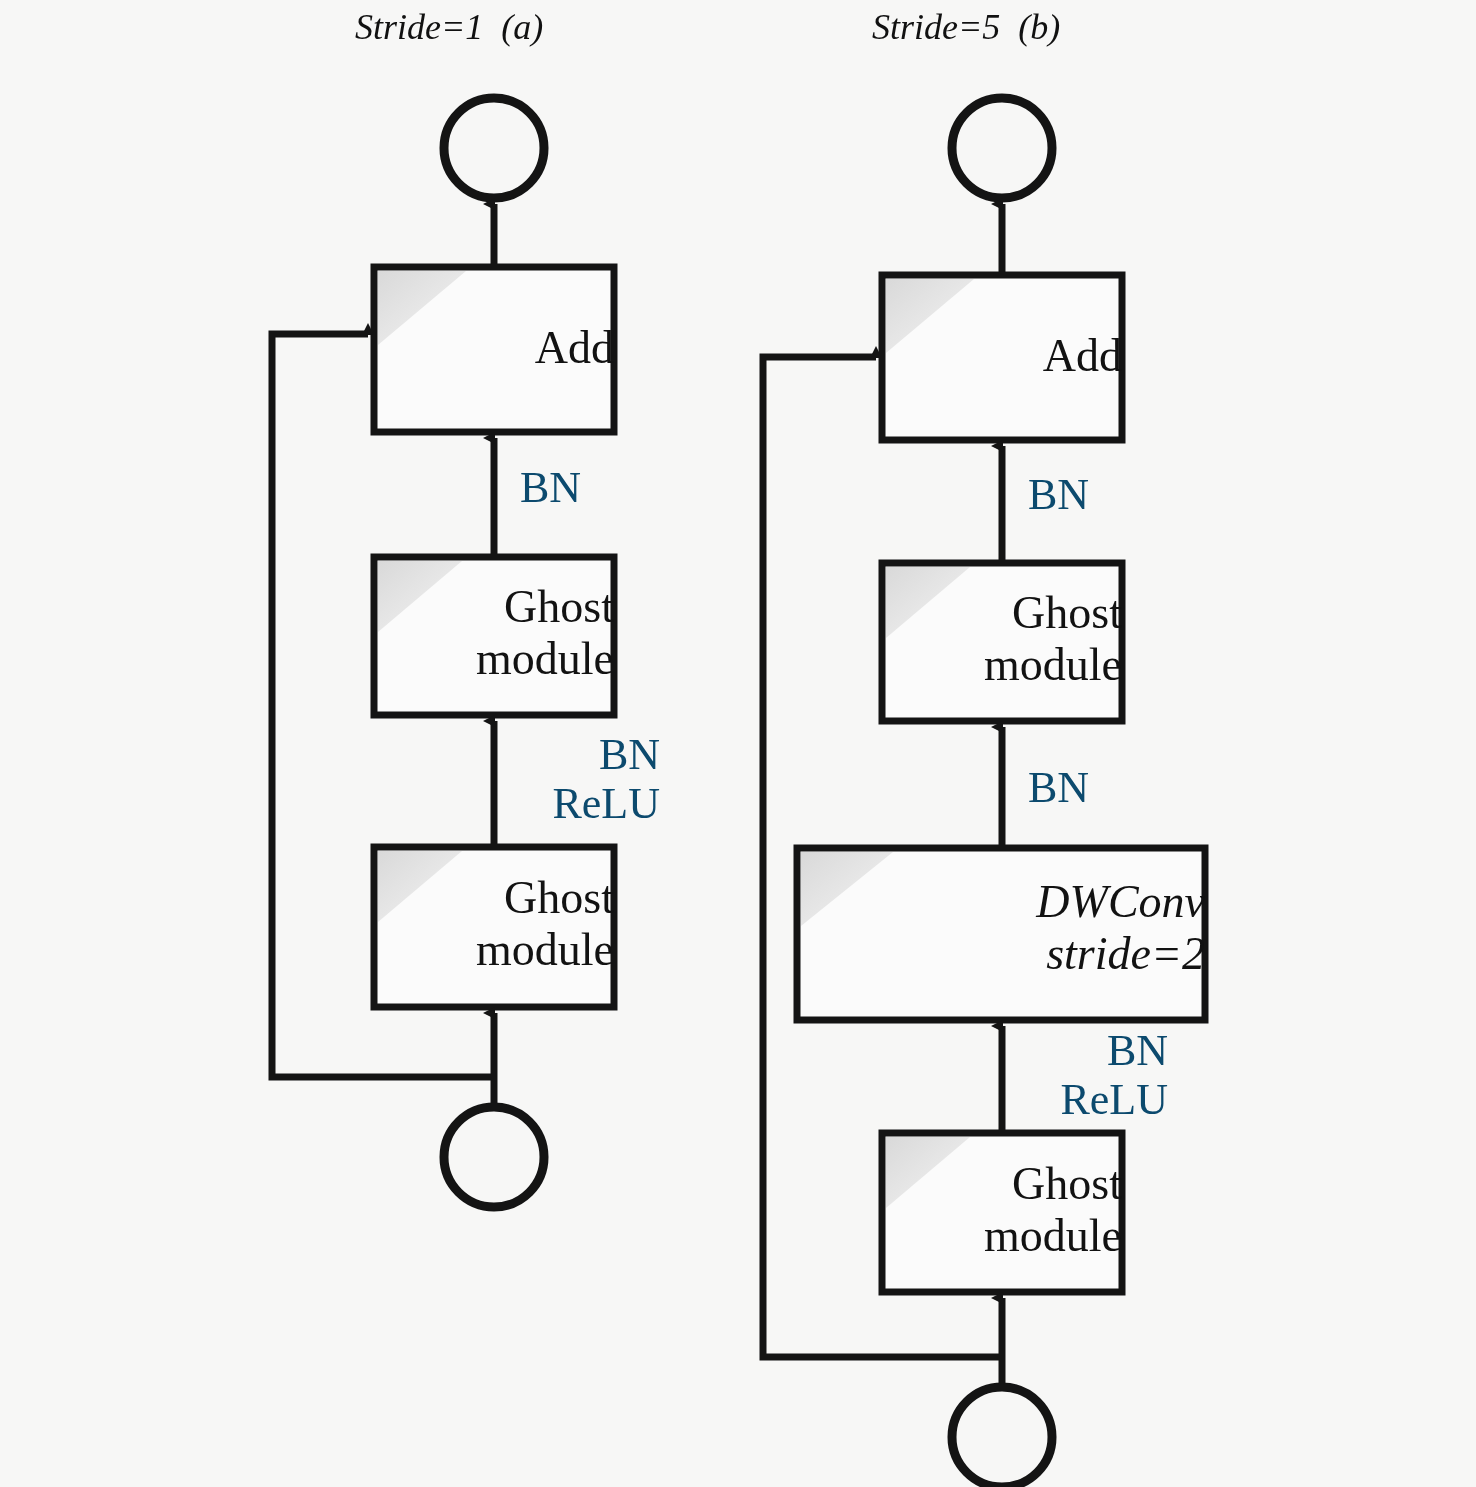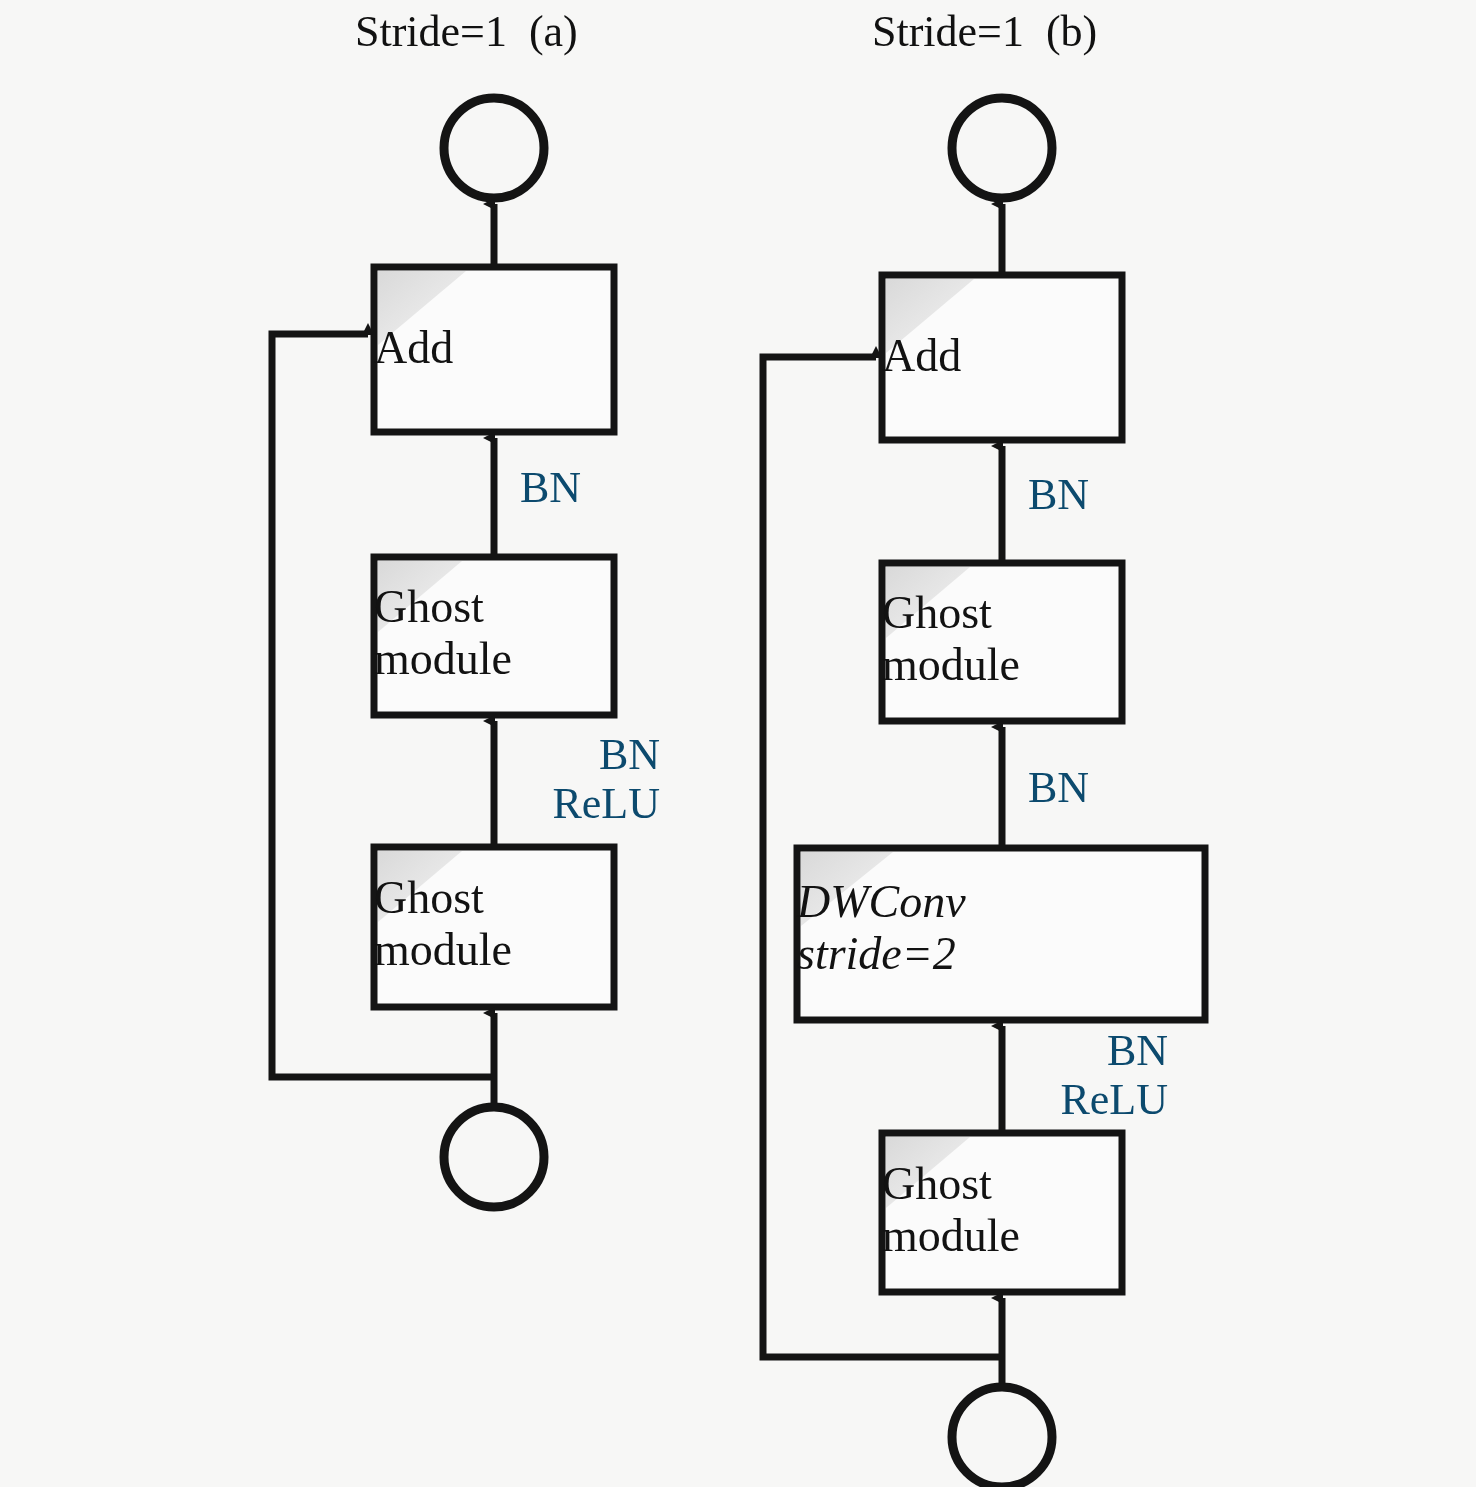--- a/index.html
+++ b/index.html
@@ -23,31 +23,32 @@
   }
   svg.diagram {
     position: absolute;
     top: 0; left: 0;
     width: 1476px;
     height: 1487px;
     display: block;
   }
   .panel-title {
     position: absolute;
-    font-size: 44px;
+    font-size: 36px;
     color: #111111;
     white-space: pre;
     letter-spacing: 0px;
     font-family: "Liberation Serif", "DejaVu Serif", serif;
+    font-style: italic;
   }
   .node-label {
     position: absolute;
     font-size: 46px;
     color: #121212;
-    text-align: left;
+    text-align: right;
     line-height: 1.14;
     white-space: pre-line;
     font-family: "Liberation Serif", "DejaVu Serif", serif;
     pointer-events: none;
   }
   .edge-label {
     position: absolute;
     font-size: 44px;
     color: #0c4a6e;
     line-height: 1.12;
@@ -169,21 +170,21 @@
 module</div>
 
   <div class="node-label" style="left:374px; top:872px; width:240px;">Ghost
 module</div>
 
   <div class="edge-label align-left" style="left:520px; top:463px;">BN</div>
 
   <div class="edge-label align-right" style="left:510px; top:730px; width:150px;">BN
 ReLU</div>
 
-  <div class="panel-title" style="left:872px; top:6px;">Stride=1  (b)</div>
+  <div class="panel-title" style="left:872px; top:6px;">Stride=5  (b)</div>
 
   <div class="node-label" style="left:882px; top:330px; width:240px;">Add</div>
 
   <div class="node-label" style="left:882px; top:587px; width:240px;">Ghost
 module</div>
 
   <div class="node-label" style="left:797px; top:876px; width:408px;font-style:italic;">DWConv
 stride=2</div>
 
   <div class="node-label" style="left:882px; top:1158px; width:240px;">Ghost

